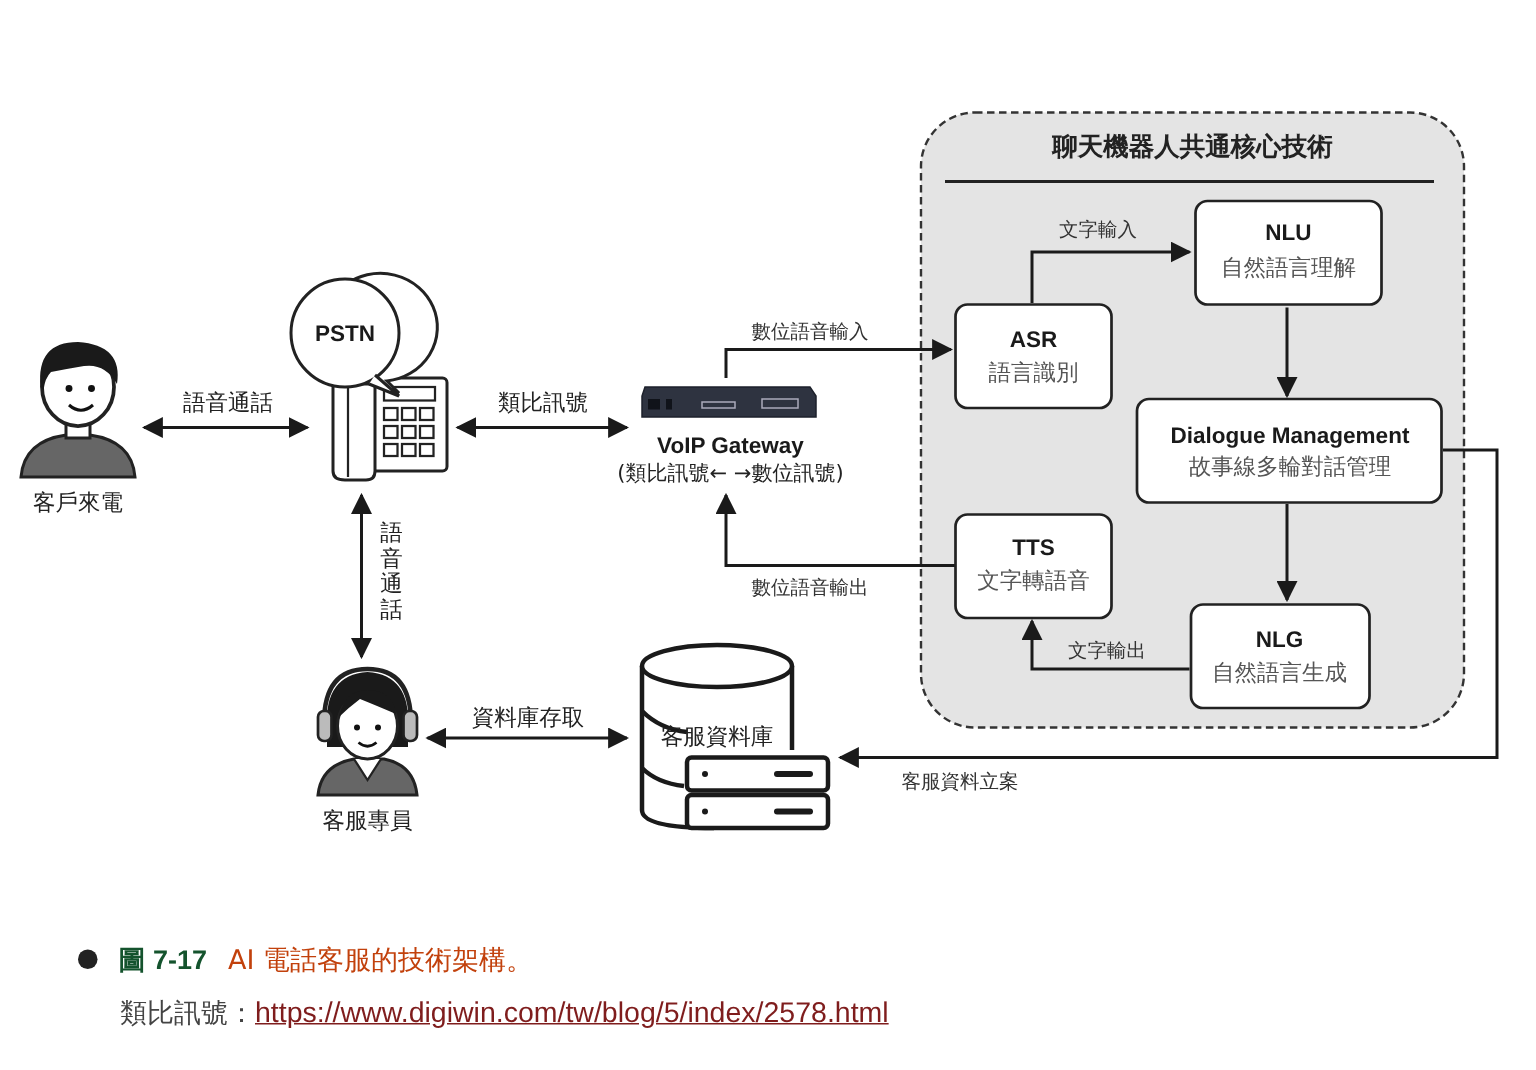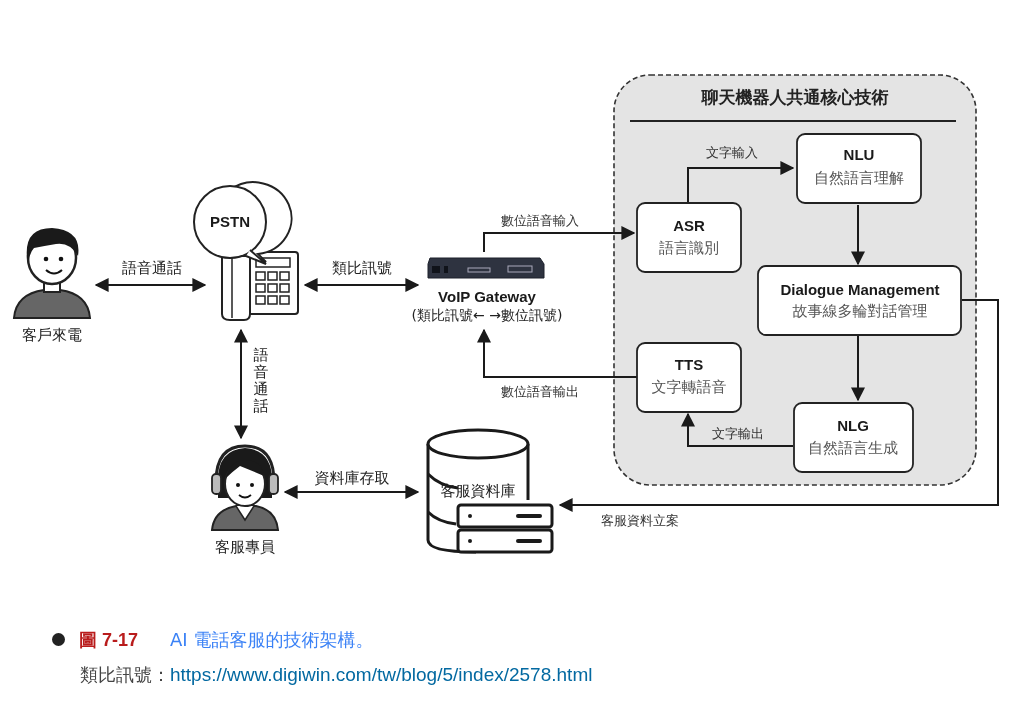--- a/index.html
+++ b/index.html
@@ -5,25 +5,25 @@
     html, body { margin: 0; padding: 0; background: #ffffff; }
     body { width: 1024px; height: 713px; position: relative; overflow: hidden;
            font-family: "DejaVu Sans", "Liberation Sans", sans-serif; color: #222; }
     #diagram { position: absolute; left: 0; top: 0; }
     .t { font-family: "DejaVu Sans", sans-serif; fill: #222; }
     .lbl { font-size: 13px; fill: #333; }
     .boxtitle { font-size: 15px; font-weight: bold; fill: #1a1a1a; font-family: "Liberation Sans", sans-serif; }
     .boxsub { font-size: 15px; fill: #555; }
     .caption { position: absolute; left: 52px; top: 628px; font-size: 18px; color: #333; }
     .caption .bullet { display: inline-block; width: 13px; height: 13px; border-radius: 50%; background: #222; margin-right: 14px; vertical-align: middle; position: relative; top: -2px; }
-    .caption .fig { font-weight: bold; color: #b91c1c; font-family: "Liberation Sans", sans-serif; }
+    .caption .fig { font-weight: bold; color: #14532d; font-family: "Liberation Sans", sans-serif; }
     .caption .fig .zh { font-family: "DejaVu Sans", sans-serif; }
-    .caption .title { margin-left: 32px; color: #3b82f6; }
+    .caption .title { margin-left: 14px; color: #c2410c; }
     .source { position: absolute; left: 80px; top: 663px; font-size: 18px; color: #444; }
-    .source .url { font-family: "Liberation Sans", sans-serif; color: #0369a1; font-size: 19px; }
+    .source .url { font-family: "Liberation Sans", sans-serif; color: #7f1d1d; font-size: 19px; text-decoration: underline; }
   </style>
 </head>
 <body>
 
 <svg id="diagram" width="1024" height="620" viewBox="0 0 1024 620">
   <defs>
     <marker id="ah" viewBox="0 0 10 10" refX="9" refY="5" markerWidth="7" markerHeight="7" orient="auto-start-reverse">
       <path d="M0,0 L10,5 L0,10 z" fill="#1a1a1a"></path>
     </marker>
   </defs>

